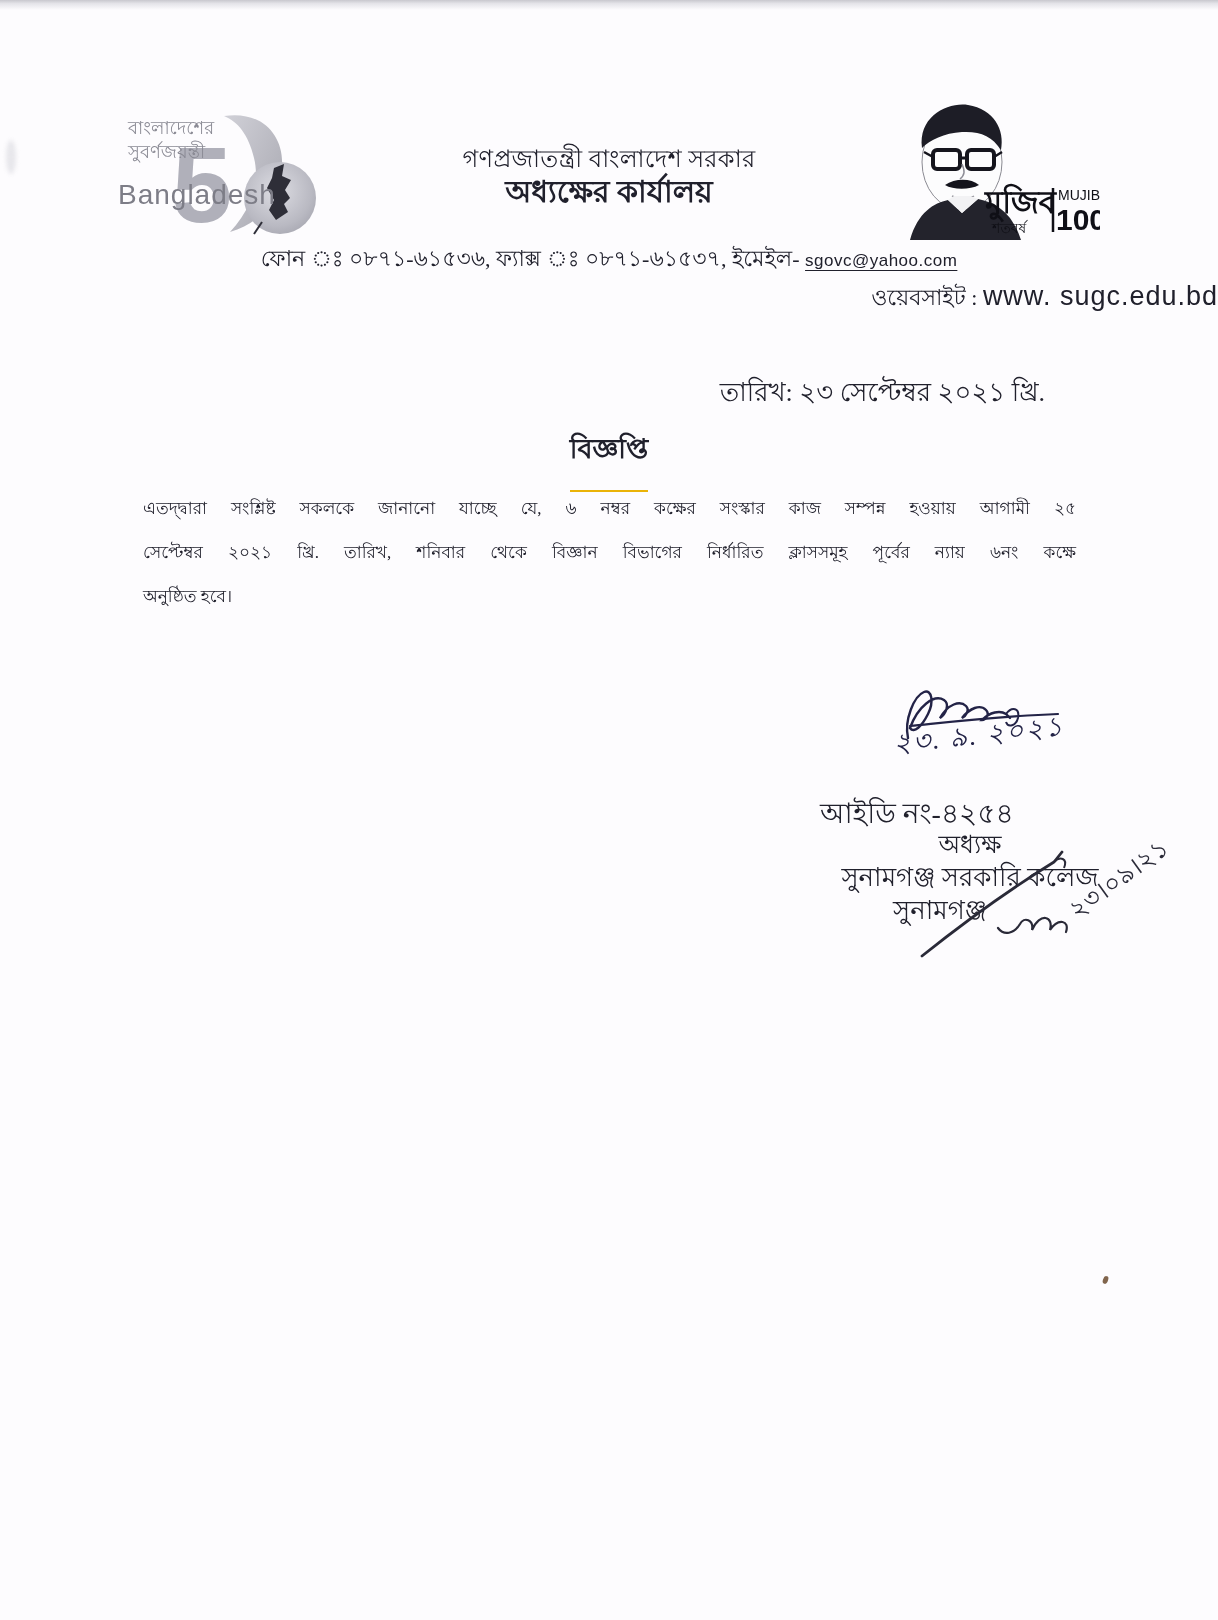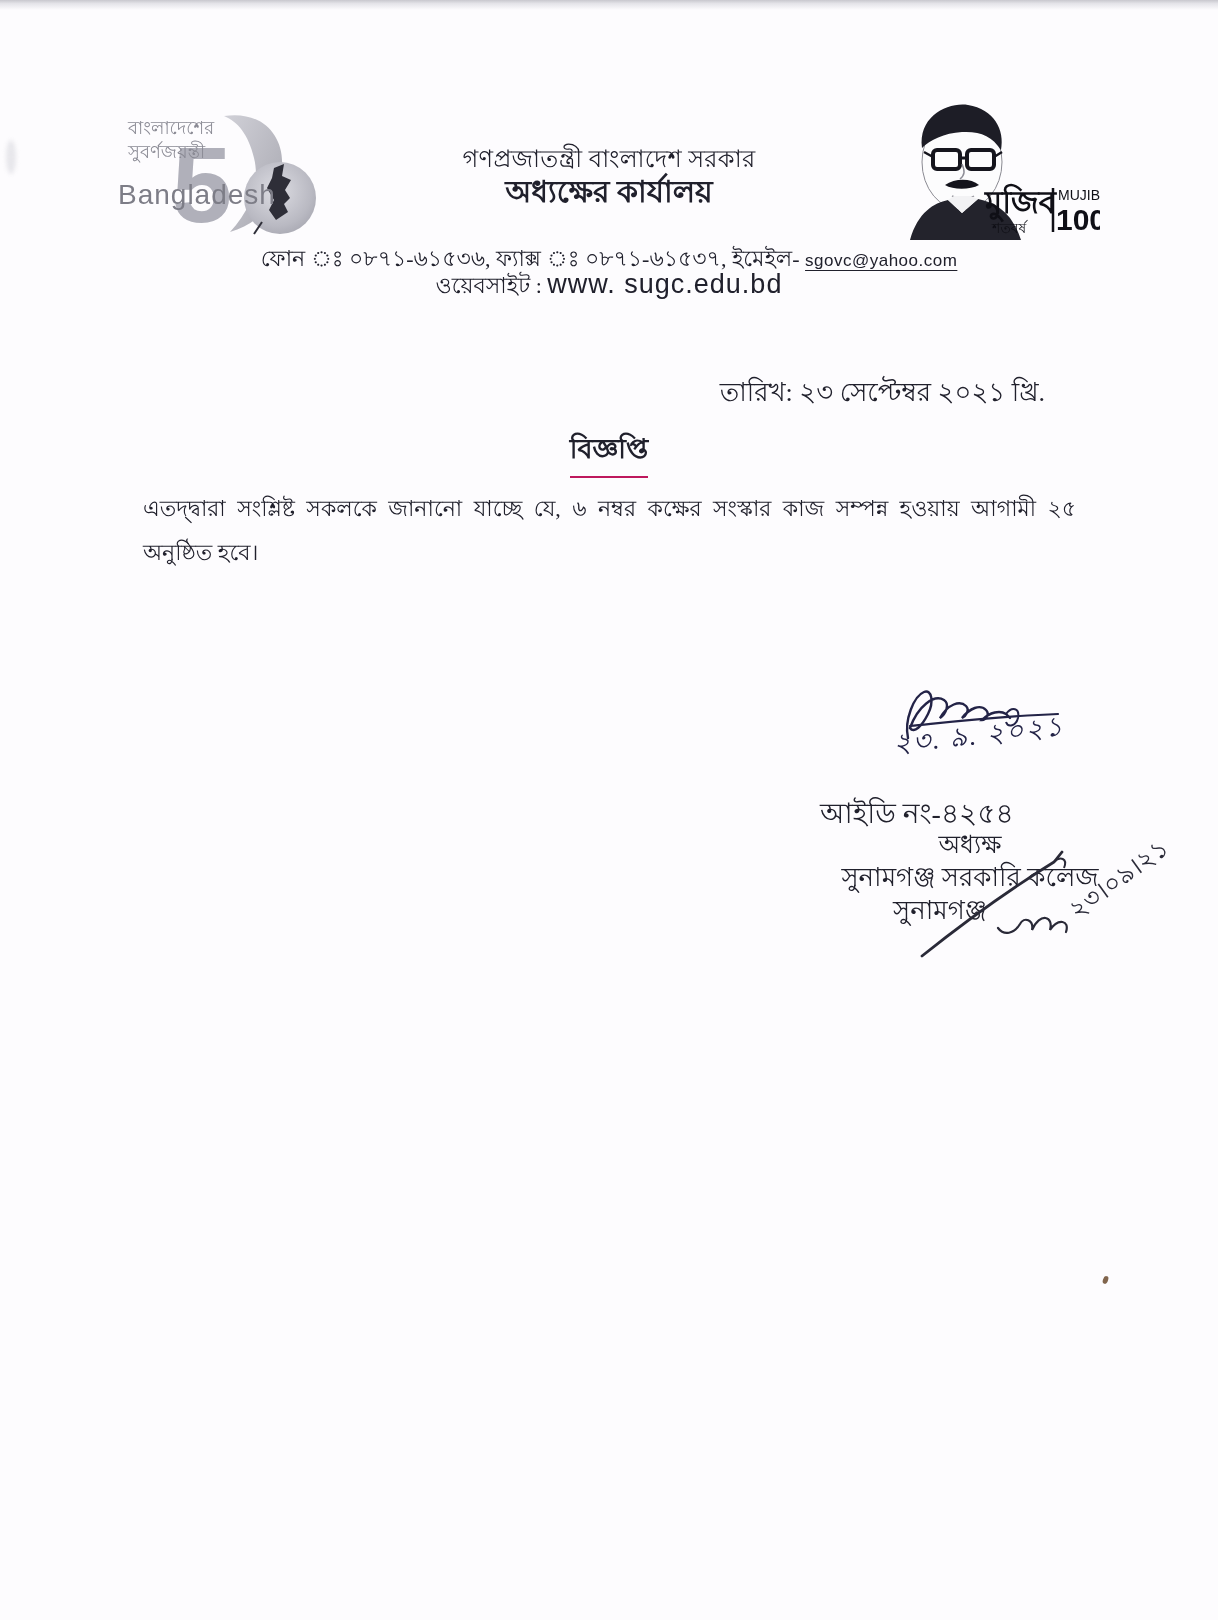--- a/index.html
+++ b/index.html
@@ -22,37 +22,37 @@
   .bn { font-family: "Liberation Serif", "DejaVu Sans", serif; }
 
   .govt-line   { top: 140px; font-size: 24px; letter-spacing: .3px; }
   .office-line { top: 168px; font-size: 30px; font-weight: bold; }
   .college-line{ top: 208px; font-size: 26px; }
   .contact-line{ top: 241px; font-size: 22px; }
   .contact-line .email {
     font-size: 17px; text-decoration: underline; text-underline-offset: 4px;
     font-family: "Liberation Sans", sans-serif; letter-spacing: .5px;
   }
-  .website-line{ top: 268px; font-size: 22px; }
+  .website-line{ top: 280px; font-size: 22px; text-align: right; }
   .website-line .site {
     font-size: 27px; font-family: "Liberation Sans", sans-serif; letter-spacing: 1px;
   }
 
   .date-line { top: 372px; right: 173px; font-size: 26px; }
 
   .notice-title {
     top: 428px; font-size: 27px; font-weight: bold;
   }
   .notice-title span {
-    display: inline-block; border-bottom: 2px solid #be185d; padding-bottom: 3px;
+    display: inline-block; border-bottom: 2px solid #eab308; padding-bottom: 17px;
   }
 
   .body-text {
     left: 143px; top: 487px; width: 933px;
-    font-size: 22px; line-height: 44px;
+    font-size: 17px; line-height: 44px;
   }
   .body-text .jline { text-align: justify; text-align-last: justify; }
   .body-text .lline { text-align: left; }
 
   .sig-date {
     left: 893px; top: 714px; font-size: 27px; color: #232347;
     transform: rotate(-6deg); font-style: italic; letter-spacing: 2px;
   }
   .sig-name   { top: 756px; left: 820px; width: 300px; text-align: center; font-size: 25px; }
   .sig-id     { top: 792px; left: 820px; width: 300px; text-align: left; font-size: 28px; }
@@ -129,20 +129,21 @@
   </div>
 
   <div class="abs date-line bn">তারিখ: ২৩ সেপ্টেম্বর ২০২১ খ্রি.</div>
 
   <div class="abs center-col notice-title bn">
     <span>বিজ্ঞপ্তি</span>
   </div>
 
   <div class="abs body-text bn">
     <div class="jline">এতদ্দ্বারা সংশ্লিষ্ট সকলকে জানানো যাচ্ছে যে, ৬ নম্বর কক্ষের সংস্কার কাজ সম্পন্ন হওয়ায় আগামী ২৫</div>
+    <div class="jline">সেপ্টেম্বর ২০২১ খ্রি. তারিখ, শনিবার থেকে বিজ্ঞান বিভাগের নির্ধারিত ক্লাসসমূহ পূর্বের ন্যায় ৬নং কক্ষে</div>
     <div class="lline">অনুষ্ঠিত হবে।</div>
   </div>
 
   <svg class="abs" style="left:880px; top:676px;" width="195" height="82" viewBox="0 0 195 82">
     <path d="M28,62 C24,44 34,20 44,16 C52,13 54,26 48,38 C42,50 34,58 30,52 C38,30 54,18 64,24 C70,28 66,38 60,42 C68,28 80,24 86,30 C90,34 86,40 82,42 C90,32 100,28 106,34 C110,38 106,44 102,44 C110,36 120,34 126,38 L130,42" fill="none" stroke="#232347" stroke-width="2.4" stroke-linecap="round"></path>
     <path d="M30,50 C70,46 120,40 178,38" fill="none" stroke="#232347" stroke-width="2.2" stroke-linecap="round"></path>
     <path d="M126,38 C132,30 140,32 138,42 C136,50 128,52 126,46" fill="none" stroke="#232347" stroke-width="2"></path>
   </svg>
   <div class="abs sig-date bn">২৩. ৯. ২০২১</div>
 

